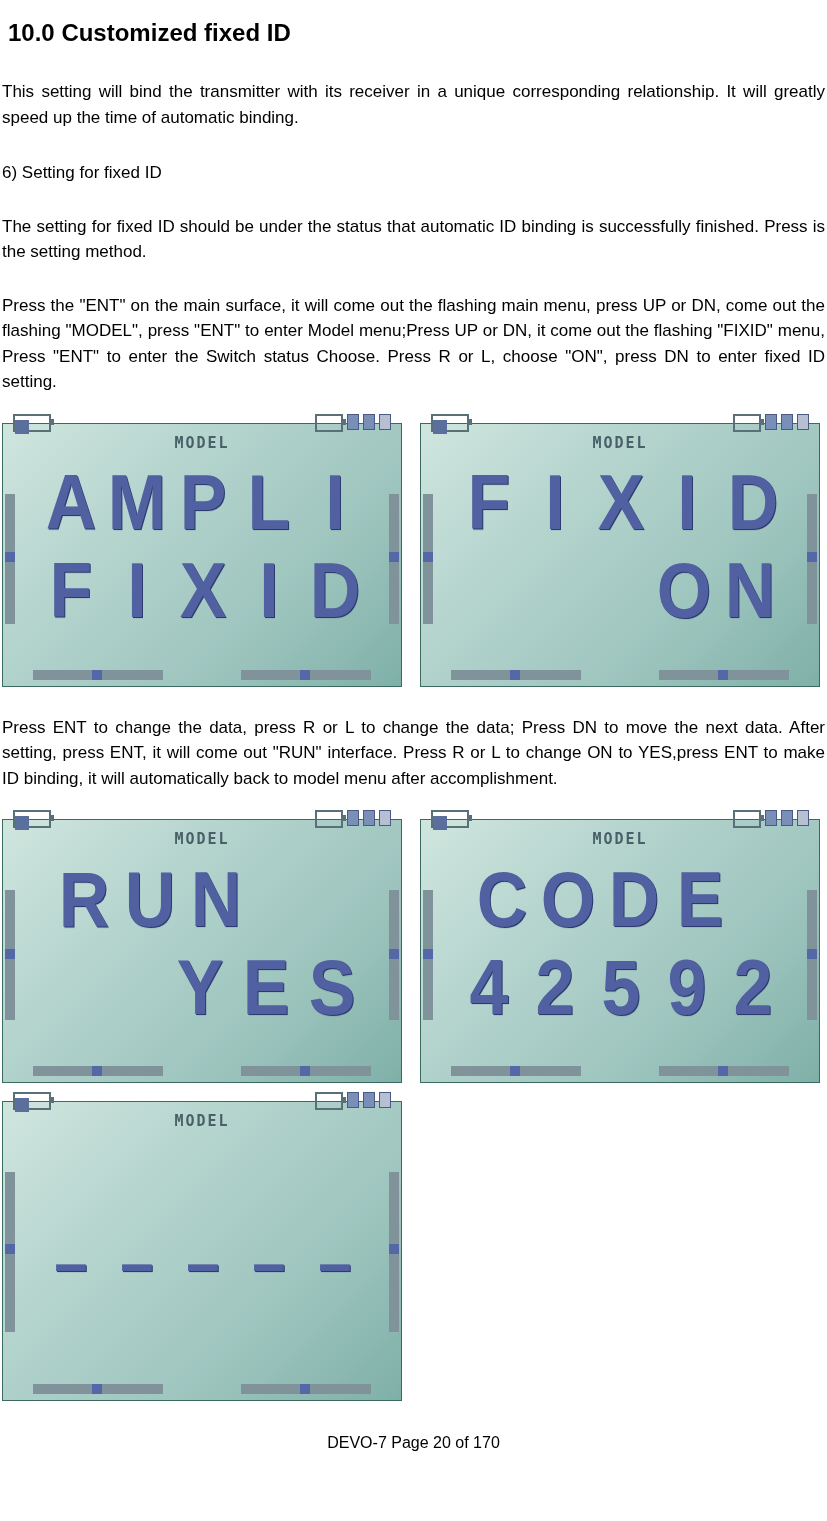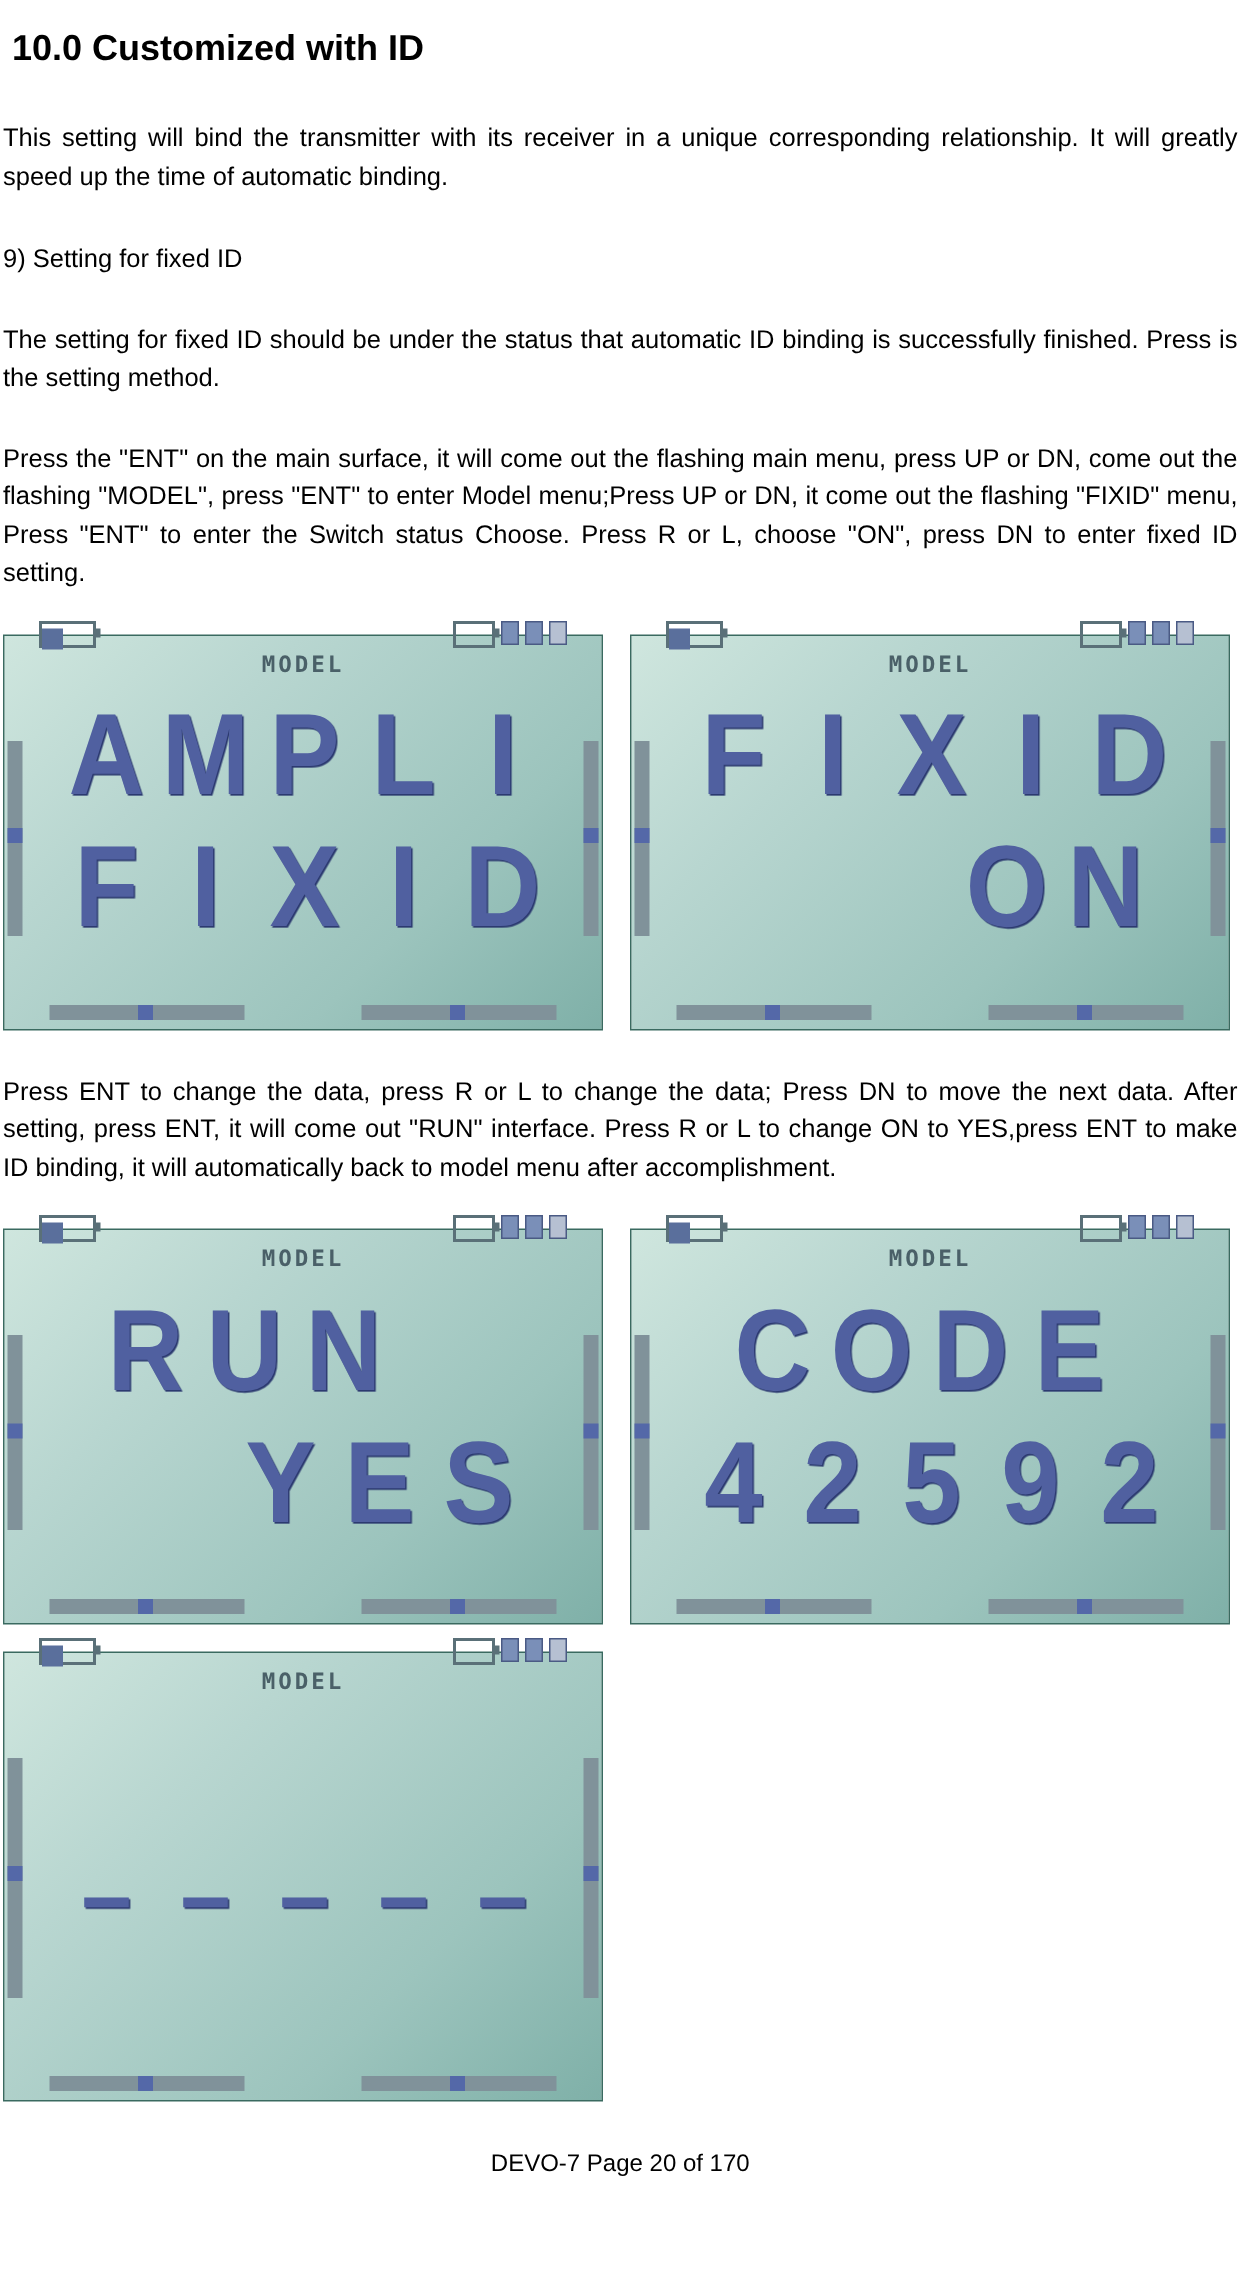--- a/index.html
+++ b/index.html
@@ -29,21 +29,21 @@
     padding: 0 2px;
   }
   .lcd {
     width: 400px;
     height: 264px;
     background: linear-gradient(135deg, #cfe6de 0%, #b8d6d0 30%, #9cc4bd 70%, #7fb0a8 100%);
     border: 1px solid #3a6a60;
     position: relative;
     font-family: monospace;
     box-sizing: border-box;
-    padding: 8px 23px;
+    padding: 8px 10px;
   }
   .lcd5 {
     height: 300px;
   }
   .lcd .title {
     text-align: center;
     font-size: 15px;
     font-weight: bold;
     letter-spacing: 2px;
     color: #4a6068;
@@ -105,25 +105,25 @@
 
   .footer {
     text-align:center;
     font-size:16px;
     margin-top:30px;
   }
 </style>
 </head>
 <body>
 
-<h1>10.0 Customized with ID</h1>
+<h1>10.0 Customized fixed ID</h1>
 
 <p>This setting will bind the transmitter with its receiver in a unique corresponding relationship. It will greatly speed up the time of automatic binding.</p>
 
-<p style="margin-top:30px;">9)  Setting for fixed ID</p>
+<p style="margin-top:30px;">6)  Setting for fixed ID</p>
 
 <p>The setting for fixed ID should be under the status that automatic ID binding is successfully finished. Press is the setting method.</p>
 
 <p>Press the "ENT" on the main surface, it will come out the flashing main menu, press UP or DN, come out the flashing "MODEL", press "ENT" to enter Model menu;Press UP or DN, it come out the flashing "FIXID" menu, Press "ENT" to enter the Switch status Choose. Press R or L, choose "ON", press DN to enter fixed ID setting.</p>
 
 <div class="row">
   <div class="lcd">
     <div class="topbar">
       <span class="batt">
           <span class="batt-body"><span class="batt-fill" style="width:40%"></span></span>

